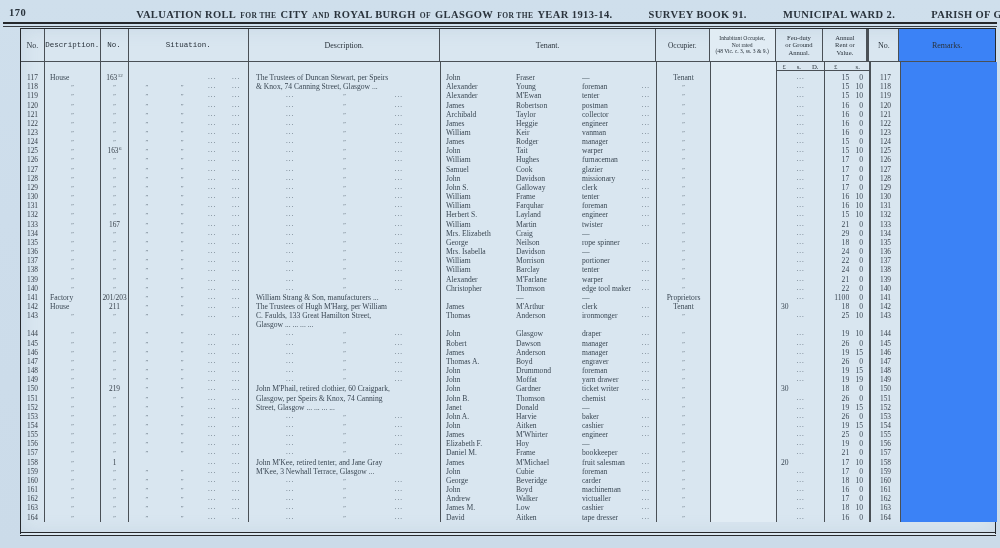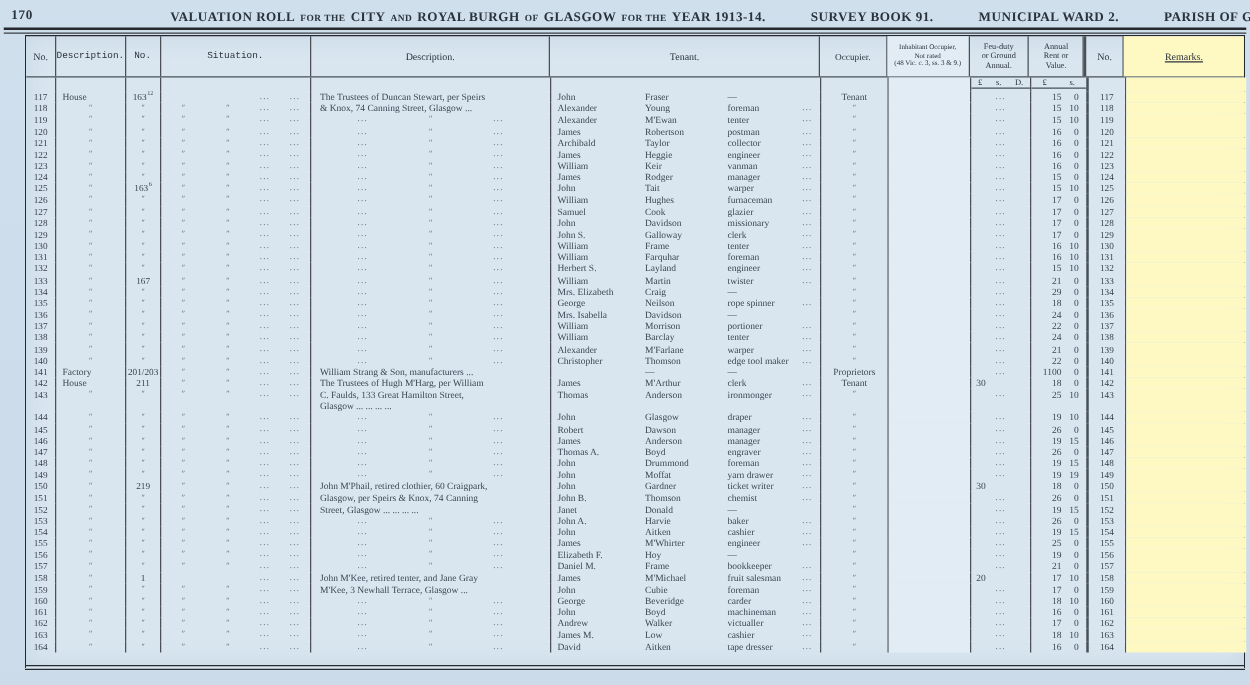--- a/index.html
+++ b/index.html
@@ -40,21 +40,21 @@
     box-shadow:inset 0 0 18px rgba(120,150,175,.18);}
   .c{box-sizing:border-box;border-right:1px solid var(--bd);height:100%;
      display:flex;align-items:center;overflow:hidden;flex:0 0 auto;}
   .nbr{border-right:none;}
   .dbl{border-left:2px double var(--bd);}
   .w1{width:24px}.w2{width:56px}.w3{width:28px}.w4{width:120px}.w5{width:192px}
   .w6{width:70px}.w7{width:66px}.w8{width:80px}.w9{width:54px}.w10{width:66px}
   .w11{width:48px}.w12{width:44px}.w13{width:32px}.w14{width:96px}
   .wgroup{width:204px}.wten{width:216px}
   .w10{background:var(--paper-light);}
-  .w14{background:#fef9c3;text-decoration:underline;}
+  .w14{background:#3b82f6;}
   
   .thead{display:flex;height:32px;border-bottom:1px solid var(--bd);
     color:var(--ink-dark);}
   .hc{box-sizing:border-box;border-right:1px solid var(--bd);display:flex;
     flex-direction:column;align-items:center;justify-content:center;
     text-align:center;font-size:8px;line-height:9px;}
   .hc:last-child,.c:last-child{border-right:none;}
   .group-top{width:100%;height:15px;border-bottom:1px solid var(--bd);
     display:flex;align-items:center;justify-content:center;font-size:7.8px;}
   .group-sub{width:100%;flex:1;display:flex;}

